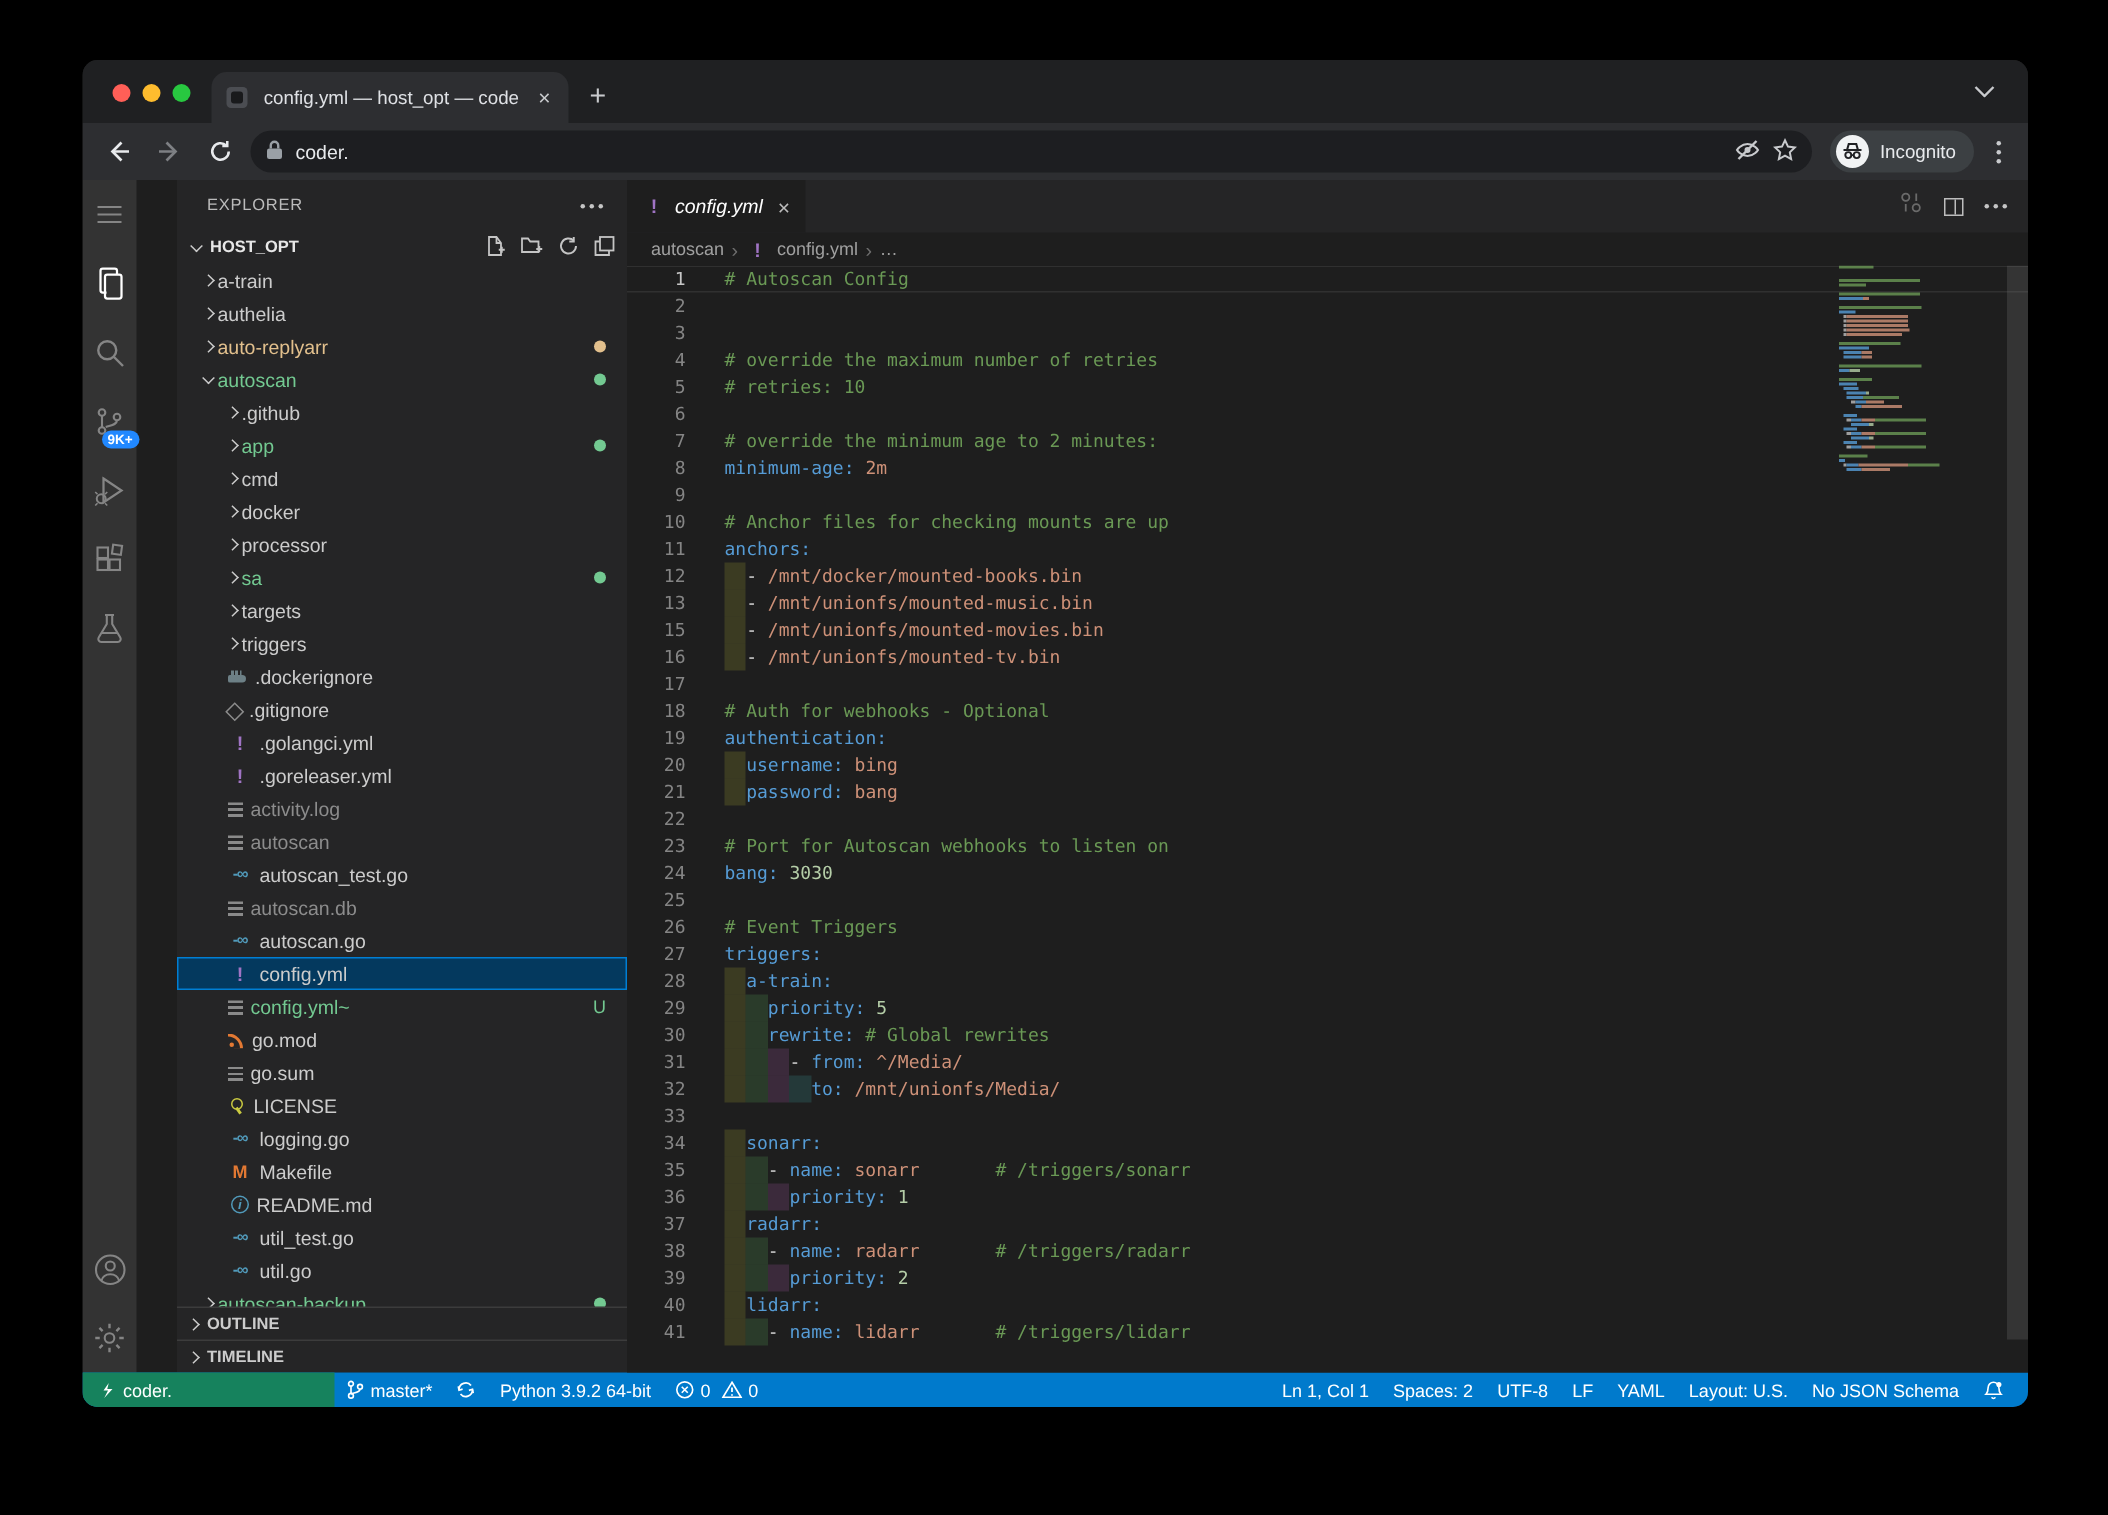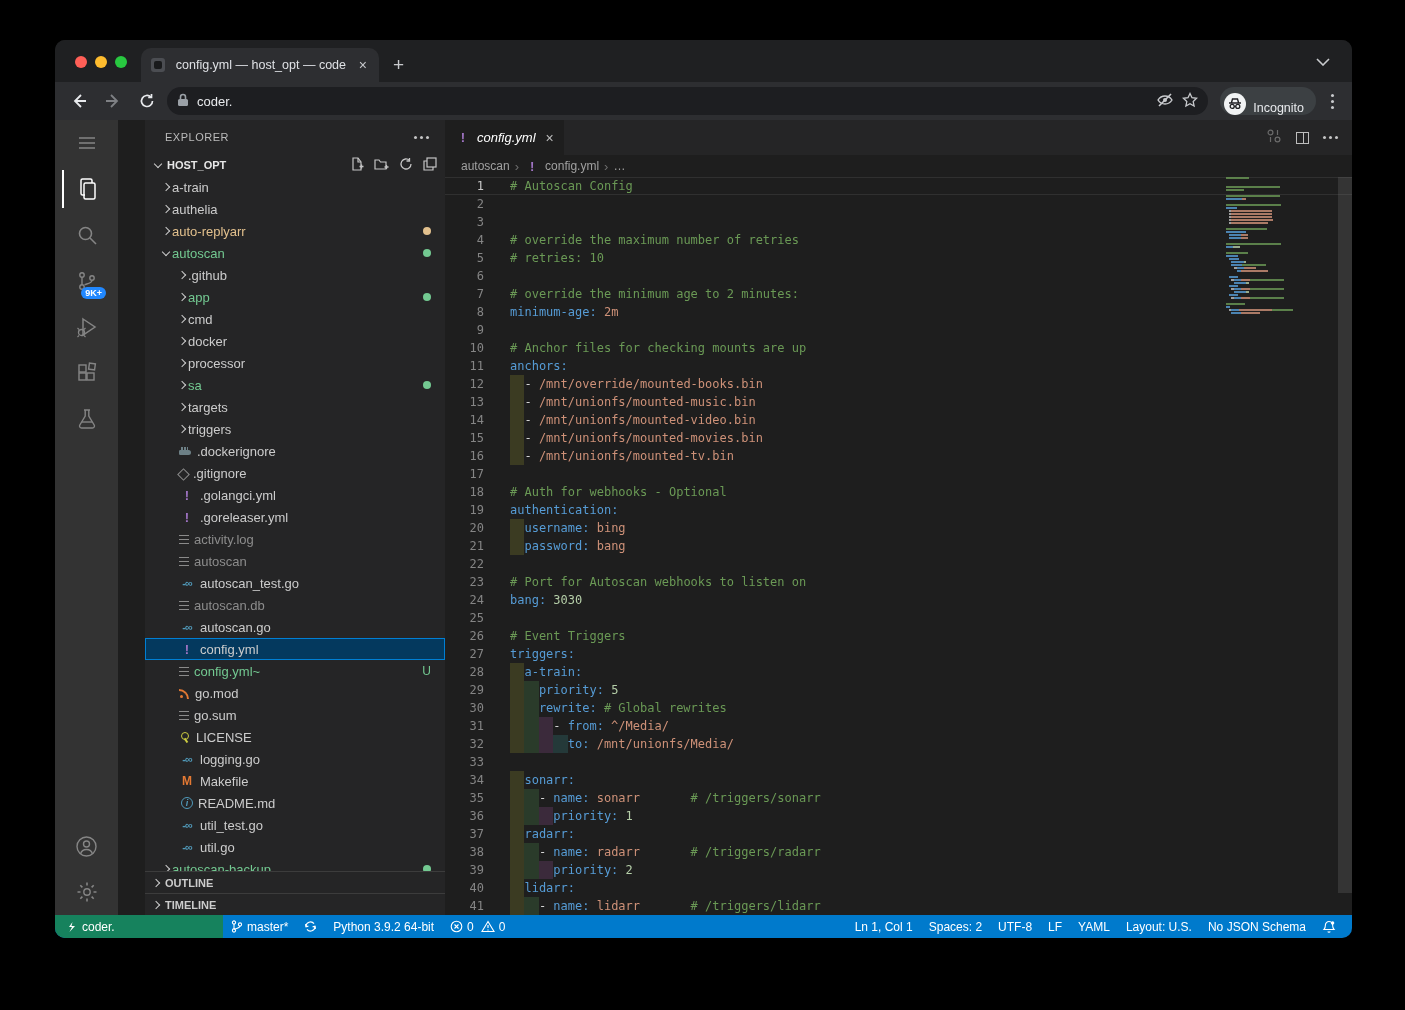--- a/index.html
+++ b/index.html
@@ -24,31 +24,31 @@
   .tclose { color:#c8cacd; font-size:14px; padding:0 2px; }
   .newtab { color:#c8cacd; font-size:19px; padding:0 14px 6px 14px; }
   .strip-chev { position:absolute; right:22px; bottom:12px; }
 
   
   .toolbar { height:38px; background:#2d2e31; display:flex; align-items:center; padding:0 10px; gap:6px; flex:none; }
   .navbtn { width:28px; height:28px; display:flex; align-items:center; justify-content:center; border-radius:50%; flex:none; }
   .omnibox { flex:1; height:28px; background:#1d1e21; border-radius:14px; display:flex; align-items:center;
              padding:0 10px; gap:8px; color:#e8eaed; font-size:13px; }
   .omni-url { flex:1; }
-  .incog { height:28px; background:#3c4043; border-radius:14px; display:flex; align-items:flex-end; gap:7px;
+  .incog { height:28px; background:#3c4043; border-radius:14px; display:flex; align-items:center; gap:7px;
            color:#e8eaed; font-size:12.5px; padding:0 12px 0 4px; margin-left:6px; }
   .incog-circle { width:22px; height:22px; border-radius:50%; background:#f1f3f4; display:flex; align-items:center; justify-content:center; }
   .kebab { width:20px; display:flex; flex-direction:column; align-items:center; gap:3px; padding:4px 0; }
   .kebab i { width:3px; height:3px; border-radius:50%; background:#c8cacd; }
 
   
   .vs-main { flex:1; display:flex; min-height:0; }
 
   
-  .activity { width:63px; background:#333333; display:flex; flex-direction:column; align-items:center; flex:none; }
+  .activity { width:36px; background:#333333; display:flex; flex-direction:column; align-items:center; flex:none; }
   .act-item { width:49px; height:46px; display:flex; align-items:center; justify-content:center; position:relative; color:#858585; }
   .act-item.active { color:#ffffff; }
   .act-item.active:before { content:""; position:absolute; left:0; top:4px; bottom:4px; width:2px; background:#ffffff; }
   .act-badge { position:absolute; right:5px; bottom:5px; background:#2188ff; color:#fff; font-size:9px; font-weight:bold;
                border-radius:9px; padding:1px 4px; }
   .act-spacer { flex:1; }
 
   
   .sidebar { width:300px; background:#252526; flex:none; display:flex; flex-direction:column; color:#cccccc; overflow:hidden;margin-left:27px; }
   .sb-title { height:34px; display:flex; align-items:center; justify-content:space-between; padding:0 16px 0 20px;
@@ -496,23 +496,22 @@
           <div class="cline"><span class="ln">2</span><span class="ct"></span></div>
           <div class="cline"><span class="ln">3</span><span class="ct"></span></div>
           <div class="cline"><span class="ln">4</span><span class="ct"><span class="tk-c"># override the maximum number of retries</span></span></div>
           <div class="cline"><span class="ln">5</span><span class="ct"><span class="tk-c"># retries: 10</span></span></div>
           <div class="cline"><span class="ln">6</span><span class="ct"></span></div>
           <div class="cline"><span class="ln">7</span><span class="ct"><span class="tk-c"># override the minimum age to 2 minutes:</span></span></div>
           <div class="cline"><span class="ln">8</span><span class="ct"><span class="tk-k">minimum-age:</span><span class="tk-v"> 2m</span></span></div>
           <div class="cline"><span class="ln">9</span><span class="ct"></span></div>
           <div class="cline"><span class="ln">10</span><span class="ct"><span class="tk-c"># Anchor files for checking mounts are up</span></span></div>
           <div class="cline"><span class="ln">11</span><span class="ct"><span class="tk-k">anchors:</span></span></div>
-          <div class="cline"><span class="ln">12</span><span class="ct"><span class="ind i0"></span><span class="tk-p">- </span><span class="tk-v">/mnt/override/mounted-books.bin</span></span></div>
+          <div class="cline"><span class="ln">12</span><span class="ct"><span class="ind i0"></span><span class="tk-p">- </span><span class="tk-v">/mnt/docker/mounted-books.bin</span></span></div>
           <div class="cline"><span class="ln">13</span><span class="ct"><span class="ind i0"></span><span class="tk-p">- </span><span class="tk-v">/mnt/unionfs/mounted-music.bin</span></span></div>
-          <div class="cline"><span class="ln">14</span><span class="ct"><span class="ind i0"></span><span class="tk-p">- </span><span class="tk-v">/mnt/unionfs/mounted-video.bin</span></span></div>
           <div class="cline"><span class="ln">15</span><span class="ct"><span class="ind i0"></span><span class="tk-p">- </span><span class="tk-v">/mnt/unionfs/mounted-movies.bin</span></span></div>
           <div class="cline"><span class="ln">16</span><span class="ct"><span class="ind i0"></span><span class="tk-p">- </span><span class="tk-v">/mnt/unionfs/mounted-tv.bin</span></span></div>
           <div class="cline"><span class="ln">17</span><span class="ct"></span></div>
           <div class="cline"><span class="ln">18</span><span class="ct"><span class="tk-c"># Auth for webhooks - Optional</span></span></div>
           <div class="cline"><span class="ln">19</span><span class="ct"><span class="tk-k">authentication:</span></span></div>
           <div class="cline"><span class="ln">20</span><span class="ct"><span class="ind i0"></span><span class="tk-k">username:</span><span class="tk-v"> bing</span></span></div>
           <div class="cline"><span class="ln">21</span><span class="ct"><span class="ind i0"></span><span class="tk-k">password:</span><span class="tk-v"> bang</span></span></div>
           <div class="cline"><span class="ln">22</span><span class="ct"></span></div>
           <div class="cline"><span class="ln">23</span><span class="ct"><span class="tk-c"># Port for Autoscan webhooks to listen on</span></span></div>
           <div class="cline"><span class="ln">24</span><span class="ct"><span class="tk-k">bang:</span><span class="tk-n"> 3030</span></span></div>

